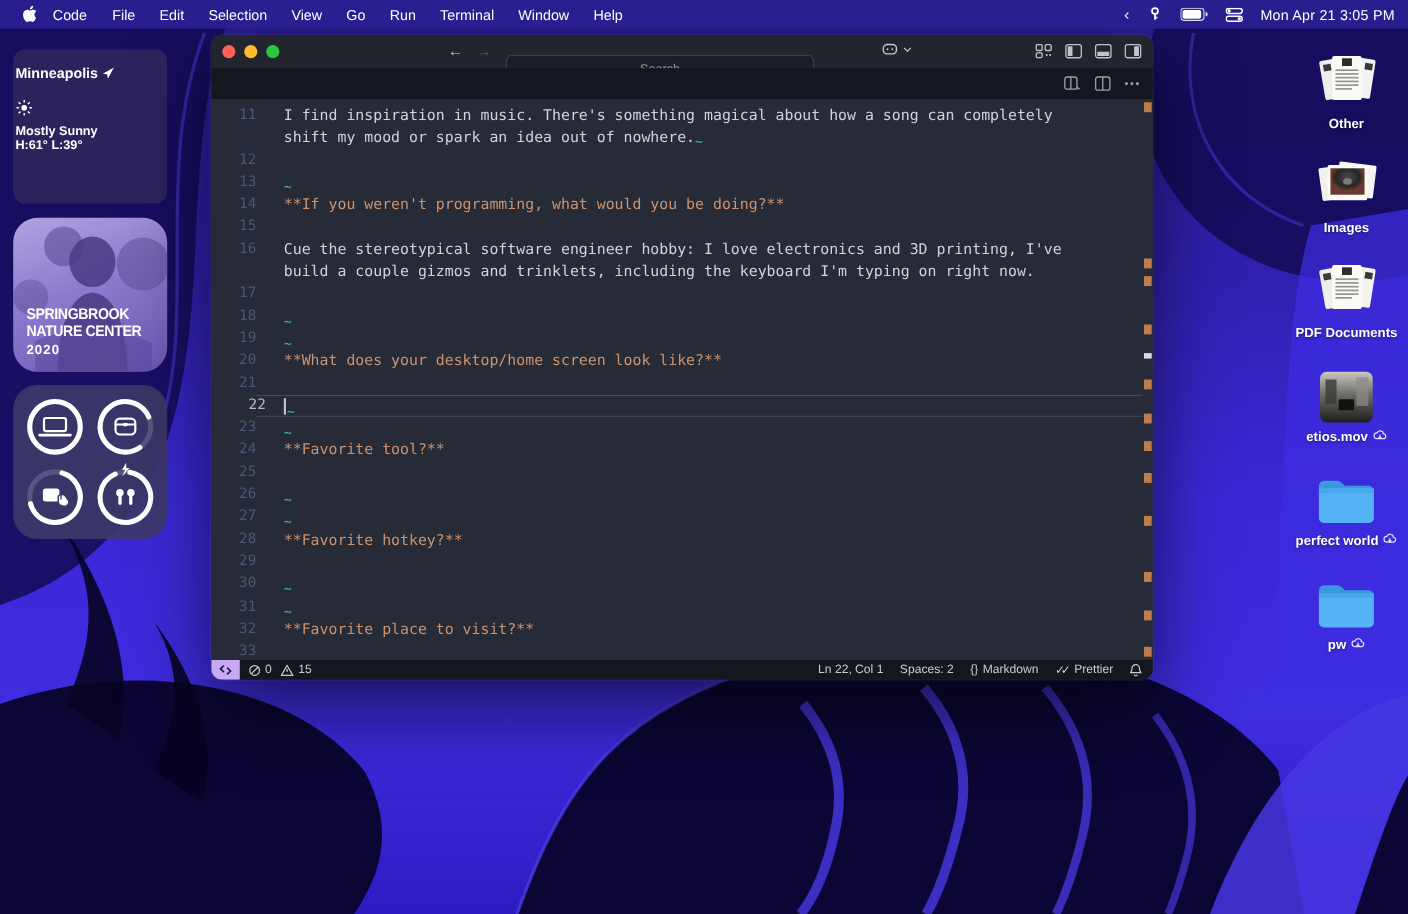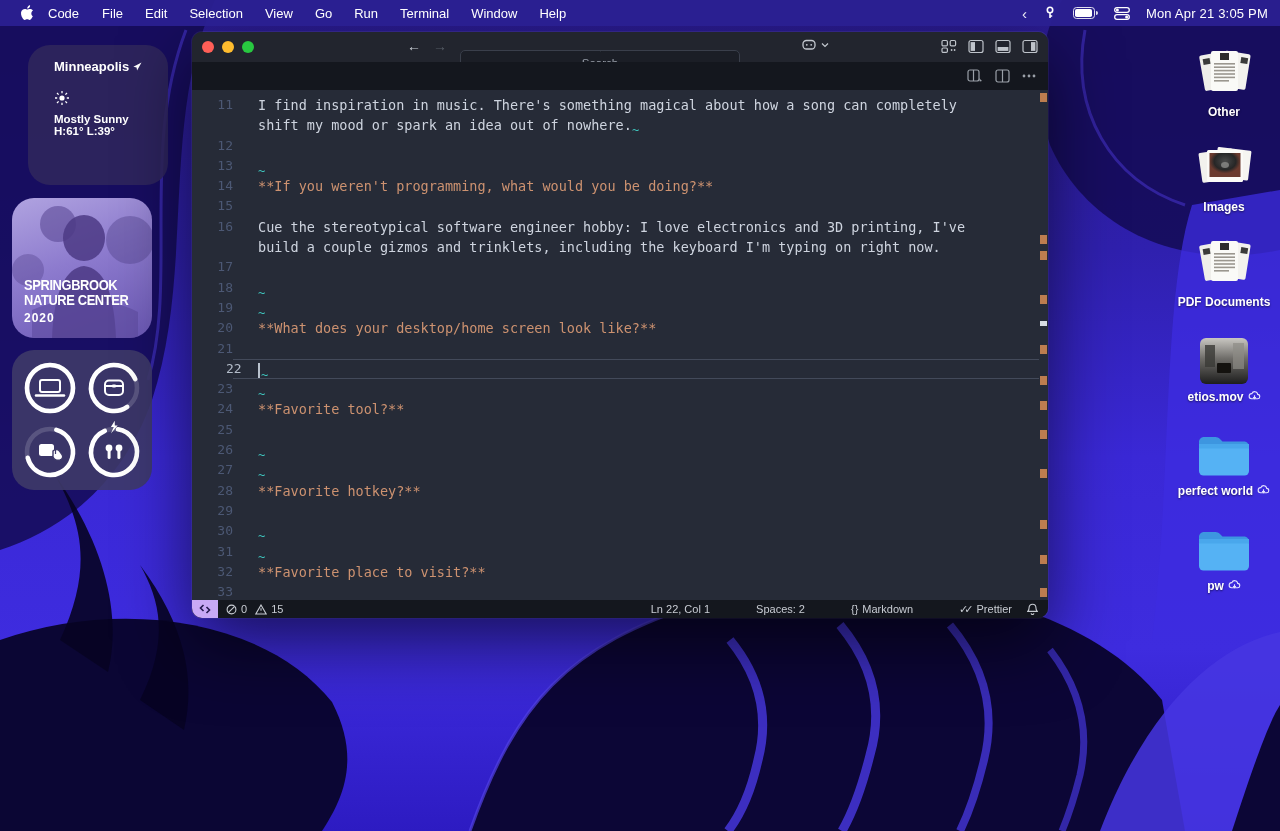--- a/index.html
+++ b/index.html
@@ -14,21 +14,21 @@
     background:rgba(43,32,146,.94); display:flex; align-items:center; color:#fff; font-size:13px; padding:0 12px; }
   .menubar .apple { width:30px; display:flex; justify-content:center; }
   .menubar .appname { font-weight:normal; margin:0 12px 0 6px; }
   .mitem { margin:0 11px; cursor:default; }
   .mb-right { margin-left:auto; display:flex; align-items:center; gap:16px; }
   .mb-time { font-size:13px; letter-spacing:.2px; }
   .chev { font-size:15px; opacity:.9; }
 
   
   .widget { position:absolute; width:140px; height:140px; border-radius:22px; z-index:10; color:#fff; overflow:hidden; }
-  #w-weather { left:28px; top:45px; background:rgba(48,39,92,.88); padding:14px 26px 12px; }
+  #w-weather { left:12px; top:45px; background:rgba(48,39,92,.88); padding:14px 2px 12px;border-radius:11px; }
   #w-weather .city { font-size:13px; font-weight:bold; display:flex; align-items:center; gap:4px; }
   #w-weather .temp { font-size:40px; font-weight:300; margin-top:2px; letter-spacing:-1px; }
   #w-weather .cond { font-size:11.5px; font-weight:bold; margin-top:3px; }
   #w-weather .hilo { font-size:11.5px; font-weight:bold; margin-top:0; }
   #w-weather .sun { margin-top:16px; }
   #w-photo { left:12px; top:198px; background:linear-gradient(160deg,#b0a3e0 0%,#8d7bce 45%,#6a57b4 100%); }
   #w-photo svg.photo-art { position:absolute; inset:0; }
   #w-photo .ptxt { position:absolute; left:12px; bottom:14px; line-height:1.04;margin-top:24px; }
   #w-photo .pl { font-size:14px; font-weight:bold; letter-spacing:-.4px; transform:scaleX(.92); transform-origin:left; }
   #w-photo .py { font-size:12px; font-weight:bold; margin-top:4px; letter-spacing:1px; }
@@ -76,21 +76,21 @@
   .row.cur .code { border-top:1px solid #434a5a; border-bottom:1px solid #434a5a; }
   .row.cur .gut { color:#b3bcc9;padding-left:34px; }
   .ruler { position:absolute; top:0; right:0; width:9px; bottom:0; }
   .mark { position:absolute; right:1px; width:7px; height:9px; background:#bd7d4f; }
   .mark.light { background:#d8dce2; height:5px; }
 
   .statusbar { height:18px; background:#14171e; flex:none; display:flex; align-items:center; color:#c8ccd3; font-size:11px; }
   .remote { width:26px; height:18px; background:#c8a9f6; color:#241a4e; display:flex; align-items:center; justify-content:center; flex:none; }
   .sb-left { display:flex; align-items:center; gap:4px; margin-left:8px; }
   .sb-right { margin-left:auto; display:flex; align-items:center; gap:15px; margin-right:10px; }
-  .sb-item { display:flex; align-items:center; gap:4px;margin-left:31px; }
+  .sb-item { display:flex; align-items:center; gap:4px; }
   .dblcheck { letter-spacing:-4px; margin-right:3px; }
 </style>
 </head>
 <body>
 
 <div id="stage">
 
   <svg id="wallpaper" viewBox="0 0 1280 831" preserveAspectRatio="none">
     <defs>
       <linearGradient id="bgGrad" x1="0" y1="0" x2="0" y2="1">

